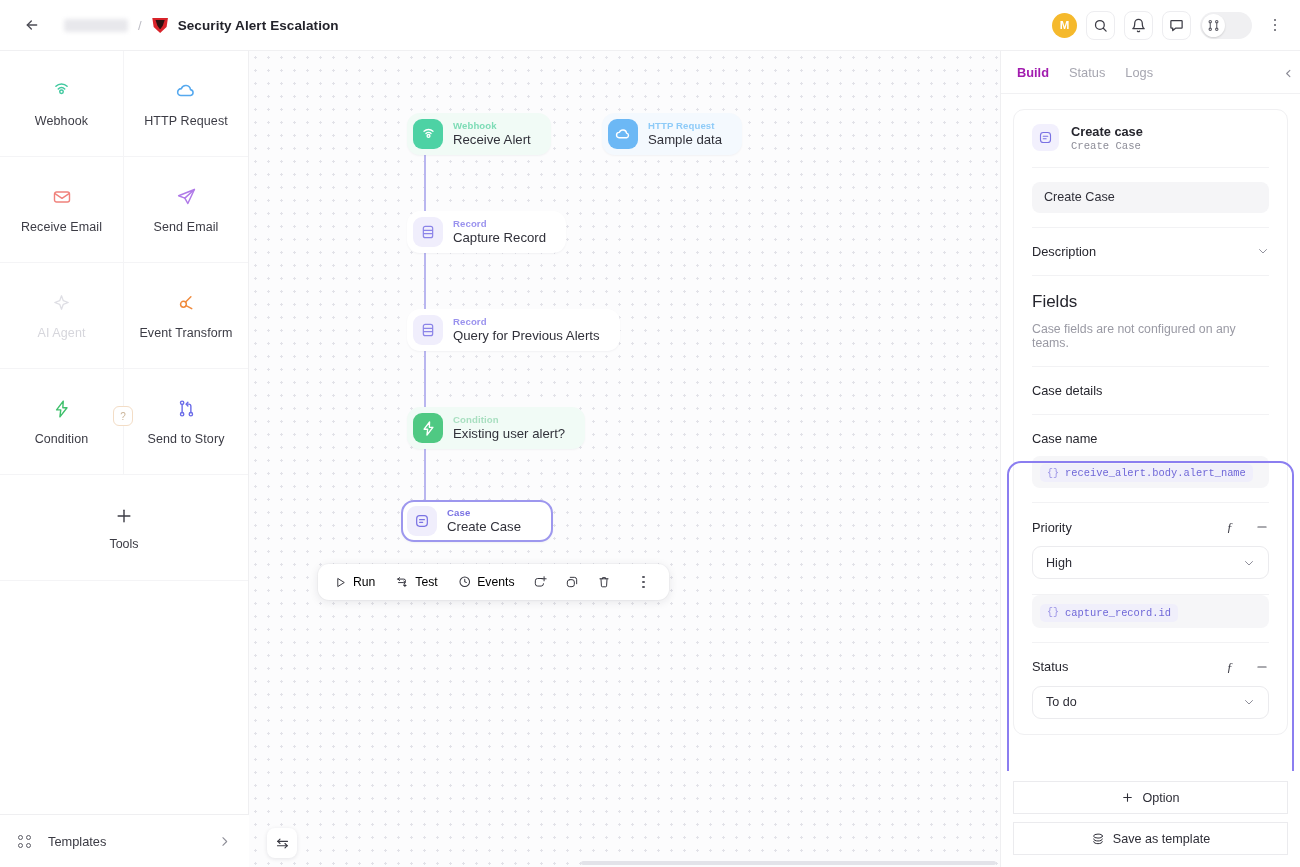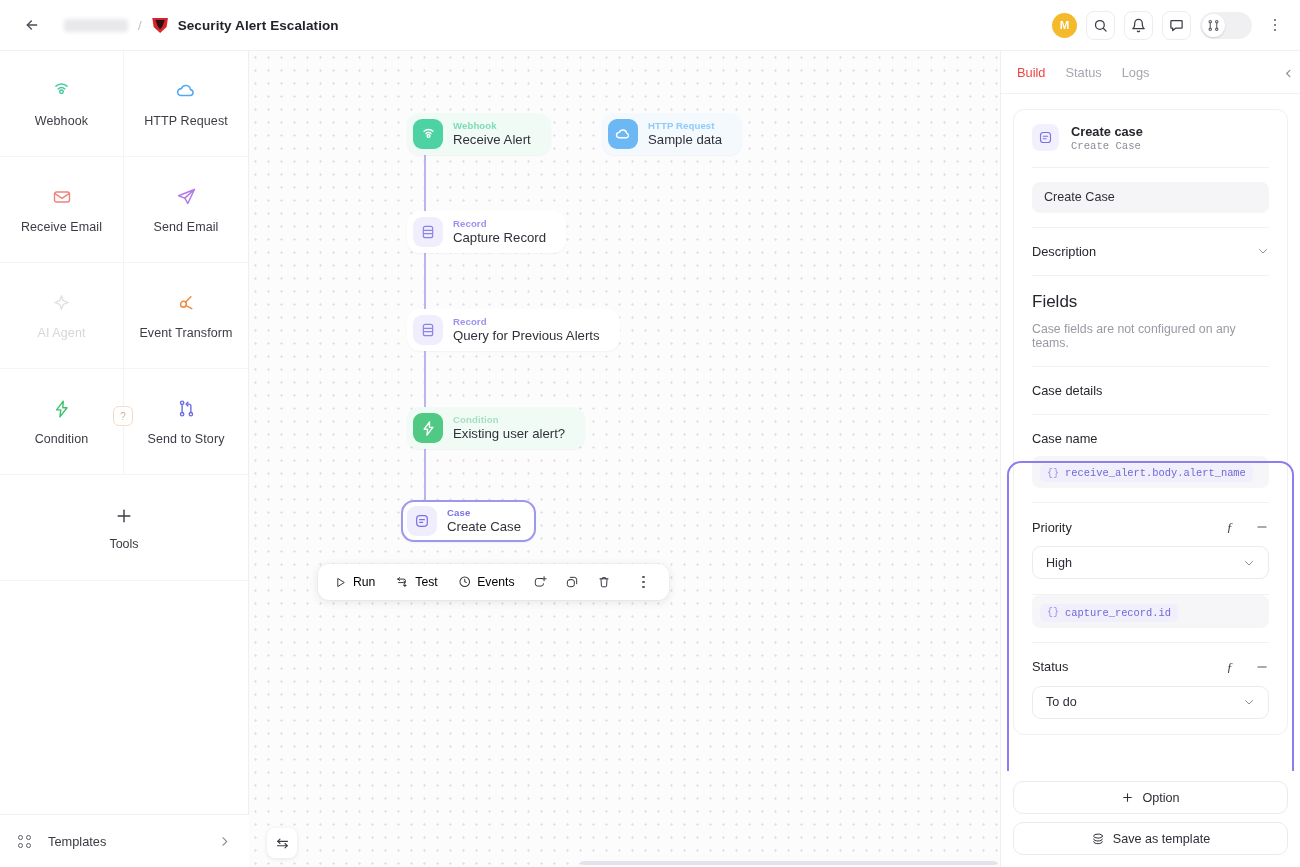--- a/index.html
+++ b/index.html
@@ -117,21 +117,21 @@
   }
   .edge { position: absolute; width: 2px; background: #b9b6ef; }
   .node {
     position: absolute; display: flex; align-items: center; gap: 10px;
     border-radius: 13px; padding: 6px 20px 6px 6px; background: #fff;
     box-shadow: 0 1px 2px rgba(22,22,44,.045);
     cursor: pointer; white-space: nowrap;
   }
   .node.tinted-green { background: #f1fbf6; }
   .node.tinted-blue { background: #f4f9fe; }
-  .node.selected { border: 2px solid #9d97ee; padding: 4px 13px 4px 4px; background:#fff; }
+  .node.selected { border: 2px solid #9d97ee; padding: 4px 30px 4px 4px; background:#fff; }
   .node-icon {
     width: 30px; height: 30px; border-radius: 9px; display: flex;
     align-items: center; justify-content: center; flex: 0 0 auto;
   }
   .ni-webhook { background: #4dd2a4; color: #fff; }
   .ni-http { background: #6cb8f5; color: #fff; }
   .ni-record { background: #f0eefc; color: #8b84e8; }
   .ni-condition { background: #4fc983; color: #fff; }
   .ni-case { background: #f0eefc; color: #7a72e3; }
   .node-text { display: flex; flex-direction: column; gap: 1px; line-height: 1.15; }
@@ -169,21 +169,21 @@
   .panel {
     position: absolute; top: 51px; right: 0; width: 300px; height: 816px;
     background: #fff; border-left: 1px solid #efeff1;
     display: flex; flex-direction: column;
   }
   .panel-tabs {
     height: 43px; display: flex; align-items: center; gap: 20px;
     padding: 0 16px; border-bottom: 1px solid #f1f1f3; position: relative;
   }
   .ptab { font-size: 12.8px; color: #a6a6b0; cursor: pointer; }
-  .ptab.active { color: #ef4444; font-weight: 400; }
+  .ptab.active { color: #a21caf; font-weight: 700; }
   .panel-collapse {
     position: absolute; right: 3px; top: 13px; width: 18px; height: 18px;
     display: flex; align-items: center; justify-content: center;
     color: #8a8a95; font-size: 11px; cursor: pointer;
   }
   .panel-body { flex: 1; overflow: hidden; padding: 15px 12px 0 12px; position: relative; }
   .card {
     border: 1px solid #f0f0f2; border-radius: 11px; padding: 0 18px;
     background: #fff;
   }
@@ -228,21 +228,21 @@
     background: #f6f6f8; border-radius: 8px; padding: 6px 8px; margin-bottom: 14px;
   }
   .select-box {
     height: 33px; border: 1px solid #ebebee; border-radius: 9px;
     display: flex; align-items: center; padding: 0 13px; font-size: 12.6px;
     color: #2c2c35; cursor: pointer; margin-bottom: 15px;
   }
   .select-chev { margin-left: auto; color: #8e8e99; font-size: 11px; }
   .panel-footer { padding: 10px 12px 12px 12px; display: flex; flex-direction: column; gap: 8px; }
   .foot-btn {
-    height: 33px; border: 1px solid #ebebee; border-radius: 10px; background: #fff;
+    height: 33px; border: 1px solid #ebebee; border-radius: 0; background: #fff;
     display: flex; align-items: center; justify-content: center; gap: 8px;
     font-size: 12.6px; color: #2e2e37; cursor: pointer;
   }
   svg { display: block; }
 </style>
 </head>
 <body>
 
 <div class="app">
 

